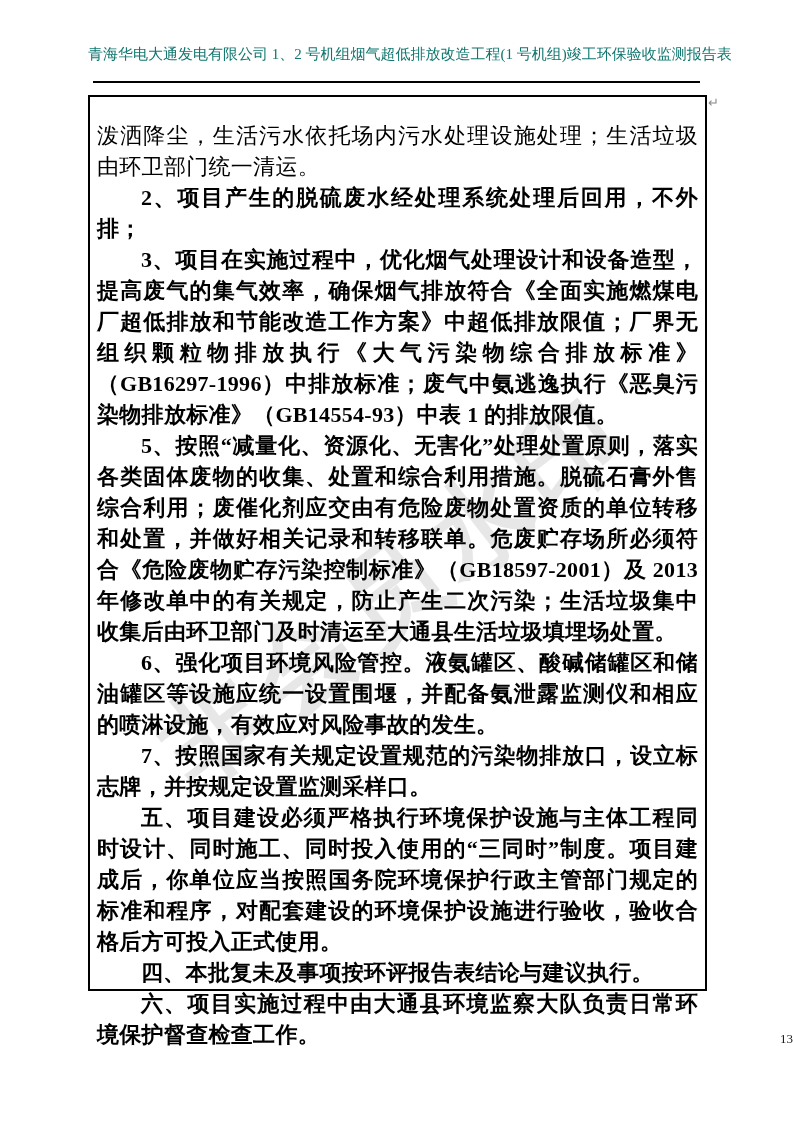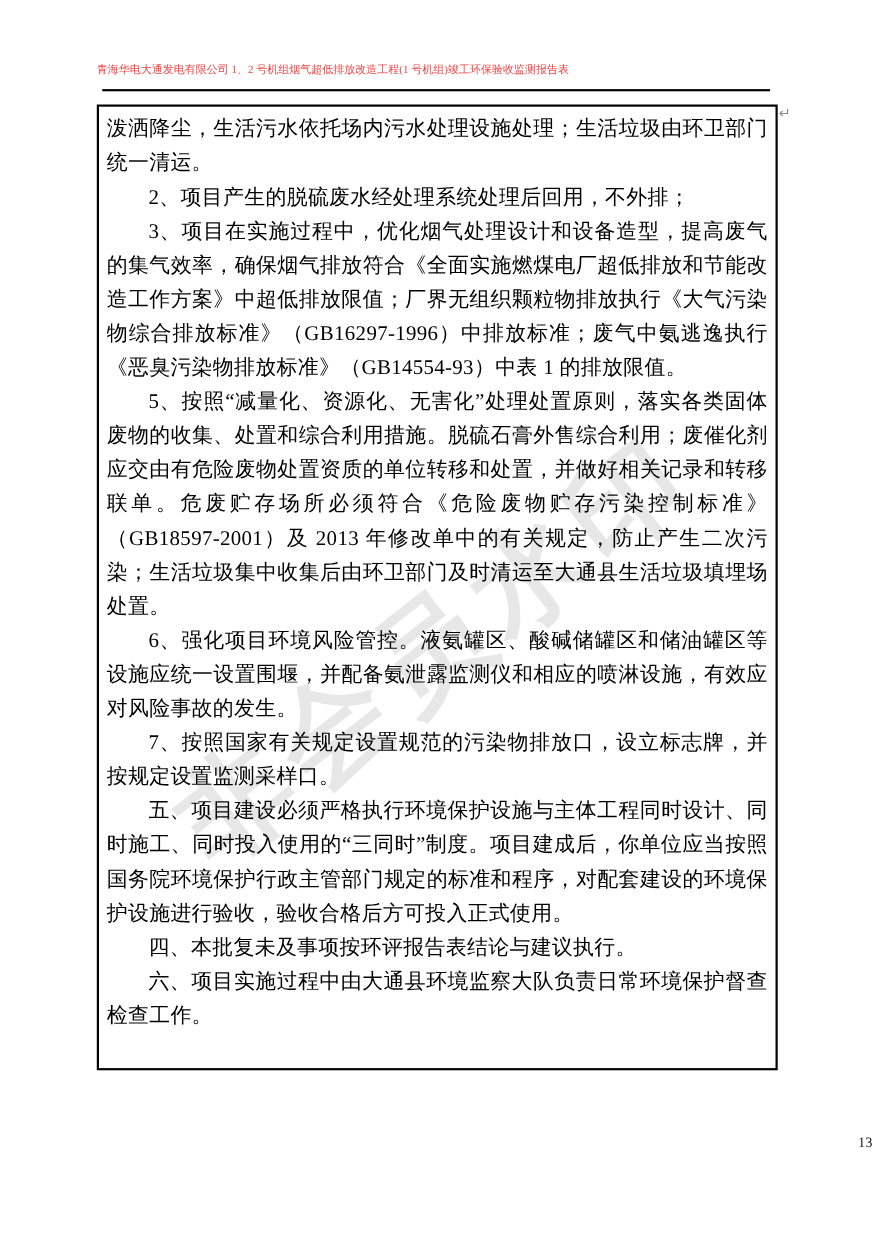--- a/index.html
+++ b/index.html
@@ -9,54 +9,54 @@
     height: 1122px;
     margin: 0 auto;
     background: #ffffff;
     font-family: "Liberation Serif", serif;
     color: #000;
     overflow: hidden;
   }
   .header-title {
     position: absolute;
     left: 88px;
-    top: 56px;
+    top: 46px;
     width: 625px;
-    font-size: 10px;
+    font-size: 15px;
     line-height: 16px;
-    color: #ef4444;
+    color: #0f766e;
     white-space: nowrap;
     z-index: 2;
   }
   .header-rule {
     position: absolute;
     left: 93px;
     top: 81px;
     width: 607px;
     height: 0;
     border-top: 2px solid #000;
     z-index: 2;
   }
   .content-box {
     position: absolute;
     left: 88px;
     top: 95px;
     width: 601px;
     height: 861px;
     border: 2px solid #000;
-    padding: 5px 7px 8px 7px;
-    font-size: 19px;
+    padding: 23px 7px 8px 7px;
+    font-size: 22px;
     line-height: 31px;
     text-align: justify;
     letter-spacing: 0.3px;
     z-index: 1;
     background: transparent;
   }
   .para { margin: 0; }
-  .para.indent { text-indent: 2em; }
+  .para.indent { text-indent: 2em; font-weight: bold; }
   .watermark {
     position: absolute;
     left: 100px;
     top: 430px;
     width: 590px;
     height: 320px;
     display: flex;
     align-items: center;
     justify-content: center;
     transform: rotate(-38deg);

